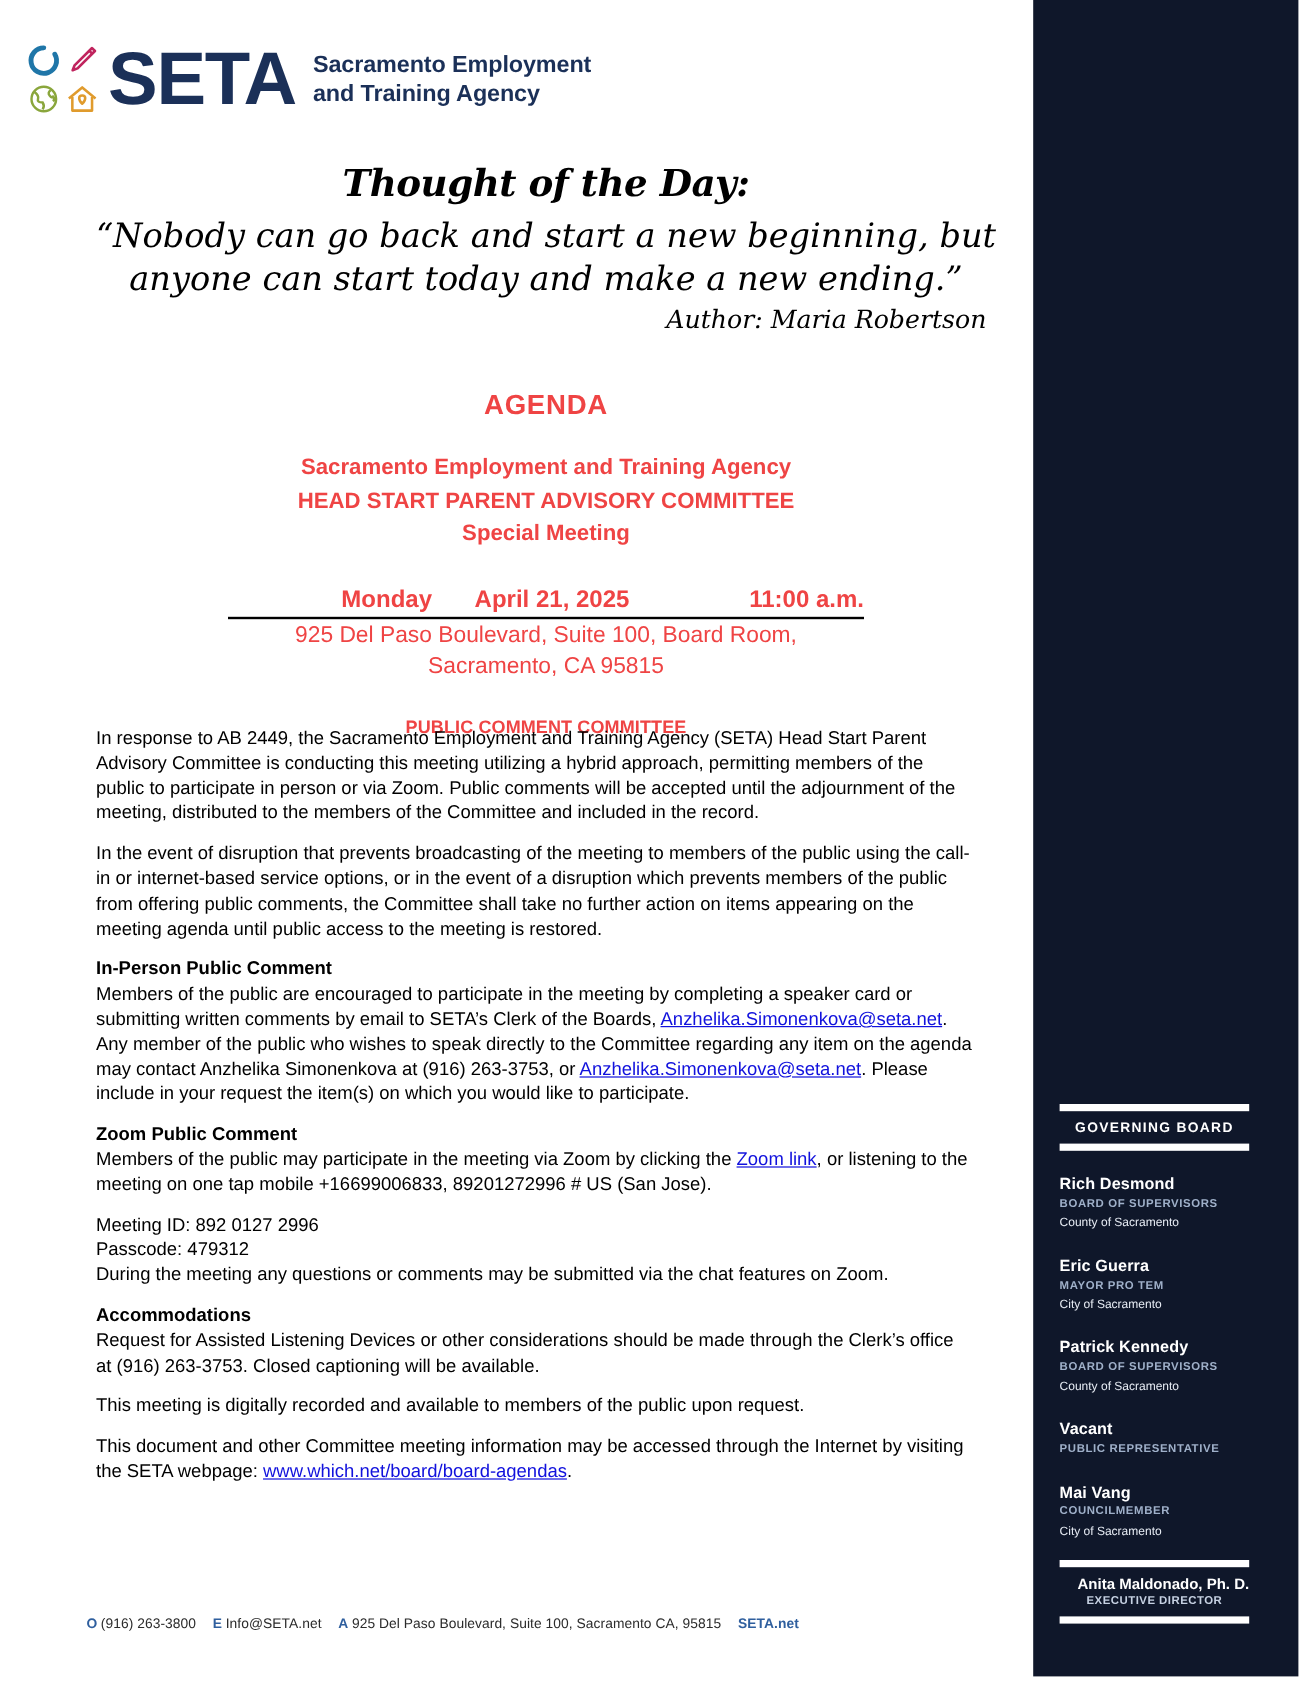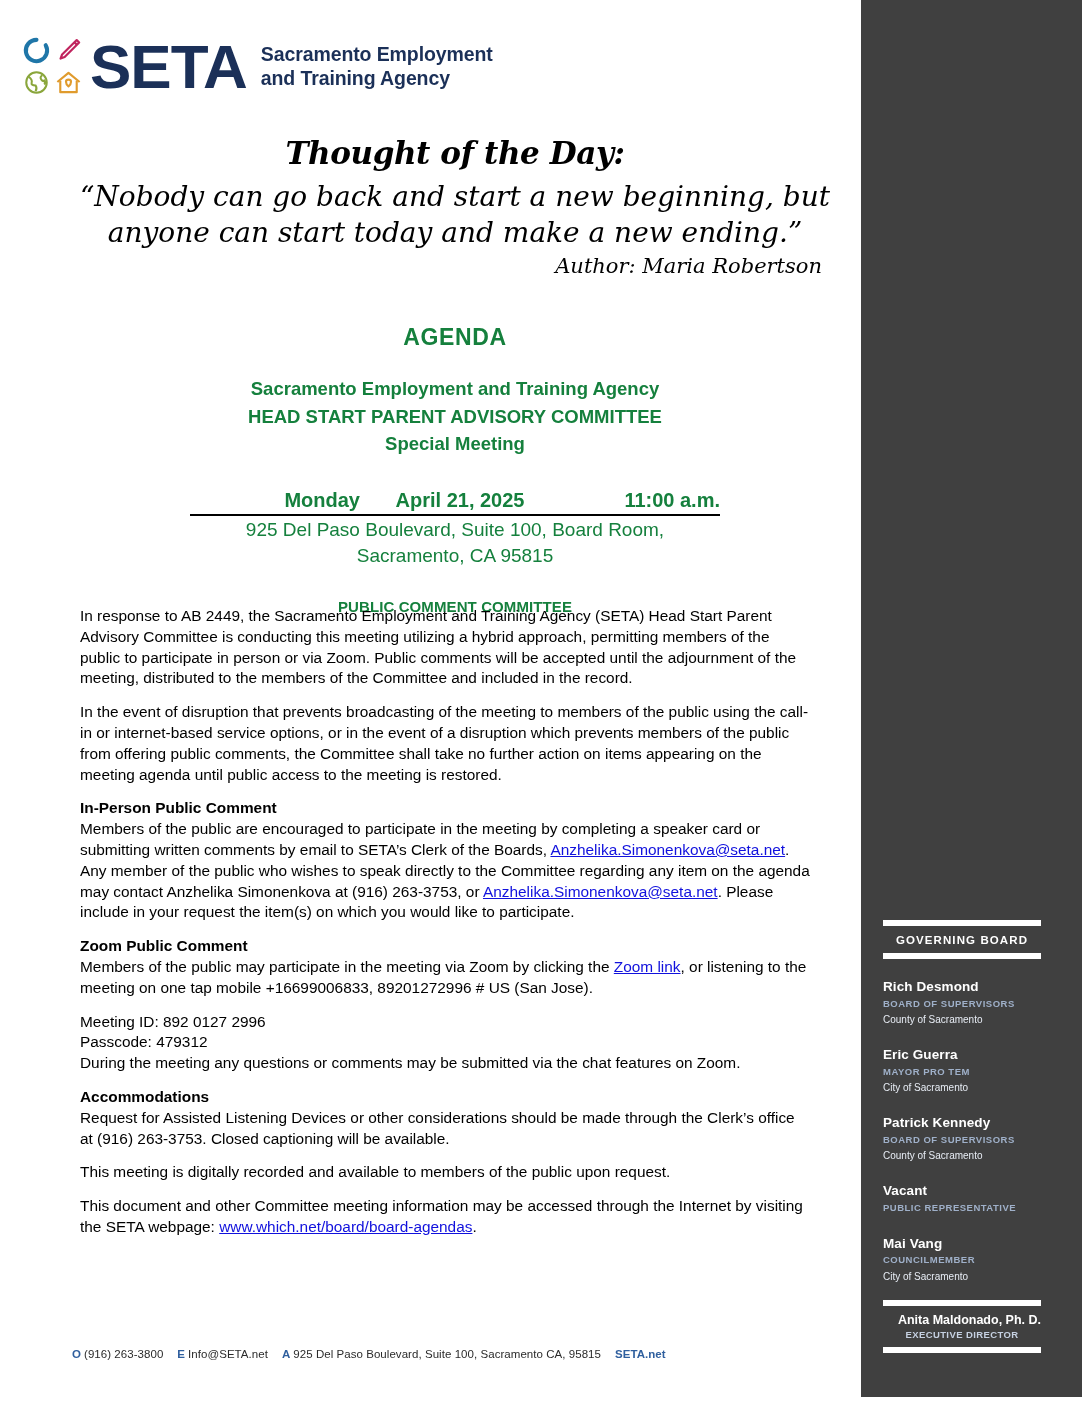--- a/index.html
+++ b/index.html
@@ -19,21 +19,21 @@
     overflow: hidden;
   }
 
   
   #sidebar {
     position: absolute;
     left: 861px;
     top: 0;
     width: 221px;
     height: 1397px;
-    background: #404040;
+    background: #0f172a;
     color: #ffffff;
   }
 
   .gb-block {
     position: absolute;
     left: 22px;
     top: 920px;
     width: 158px;
   }
 
@@ -171,21 +171,21 @@
     padding-right: 28px;
   }
 
   
   #agenda-head {
     position: absolute;
     left: 40px;
     top: 323px;
     width: 830px;
     text-align: center;
-    color: #15803d;
+    color: #ef4444;
   }
   .h-agenda {
     font-size: 23px;
     font-weight: 700;
     letter-spacing: 0.6px;
     line-height: 1.3;
   }
   .h-org {
     font-size: 18.5px;
     font-weight: 700;

